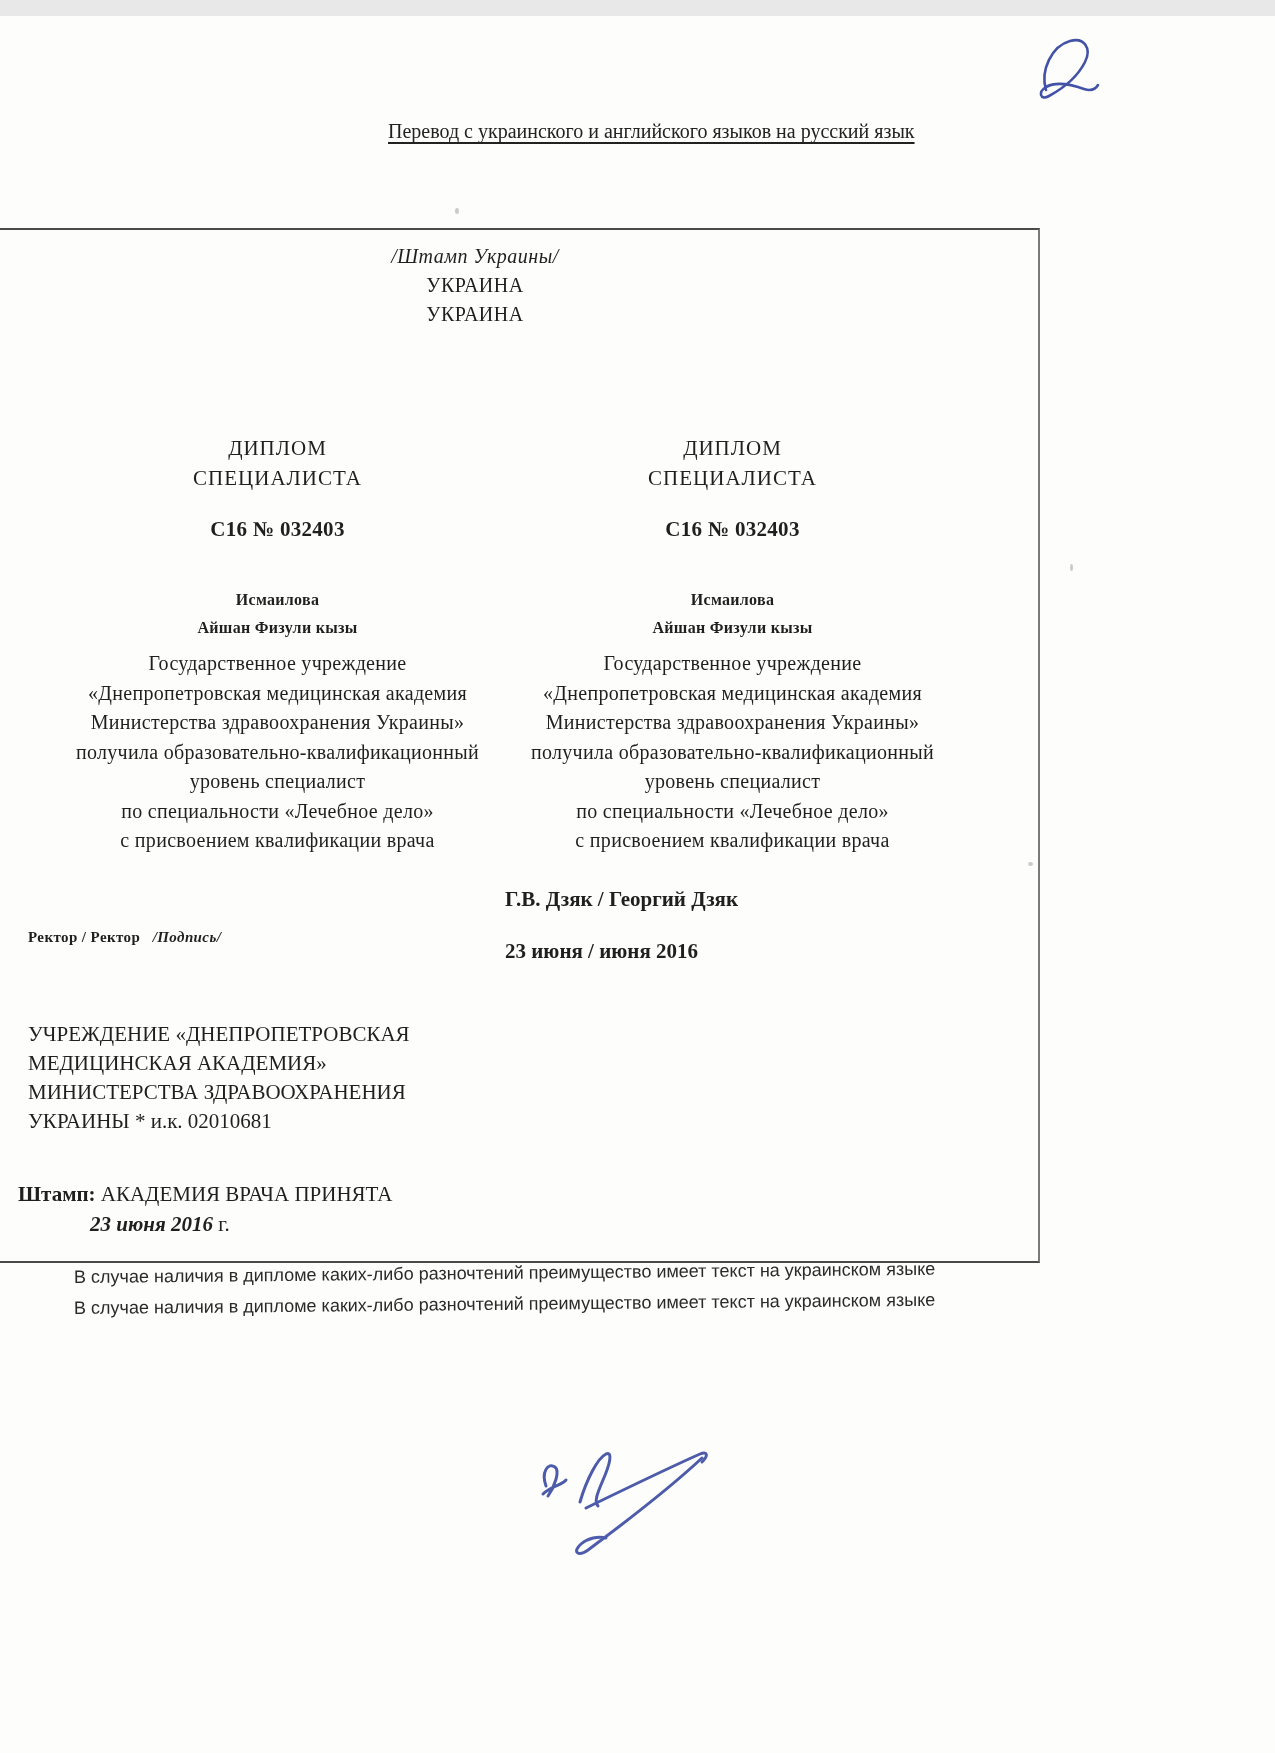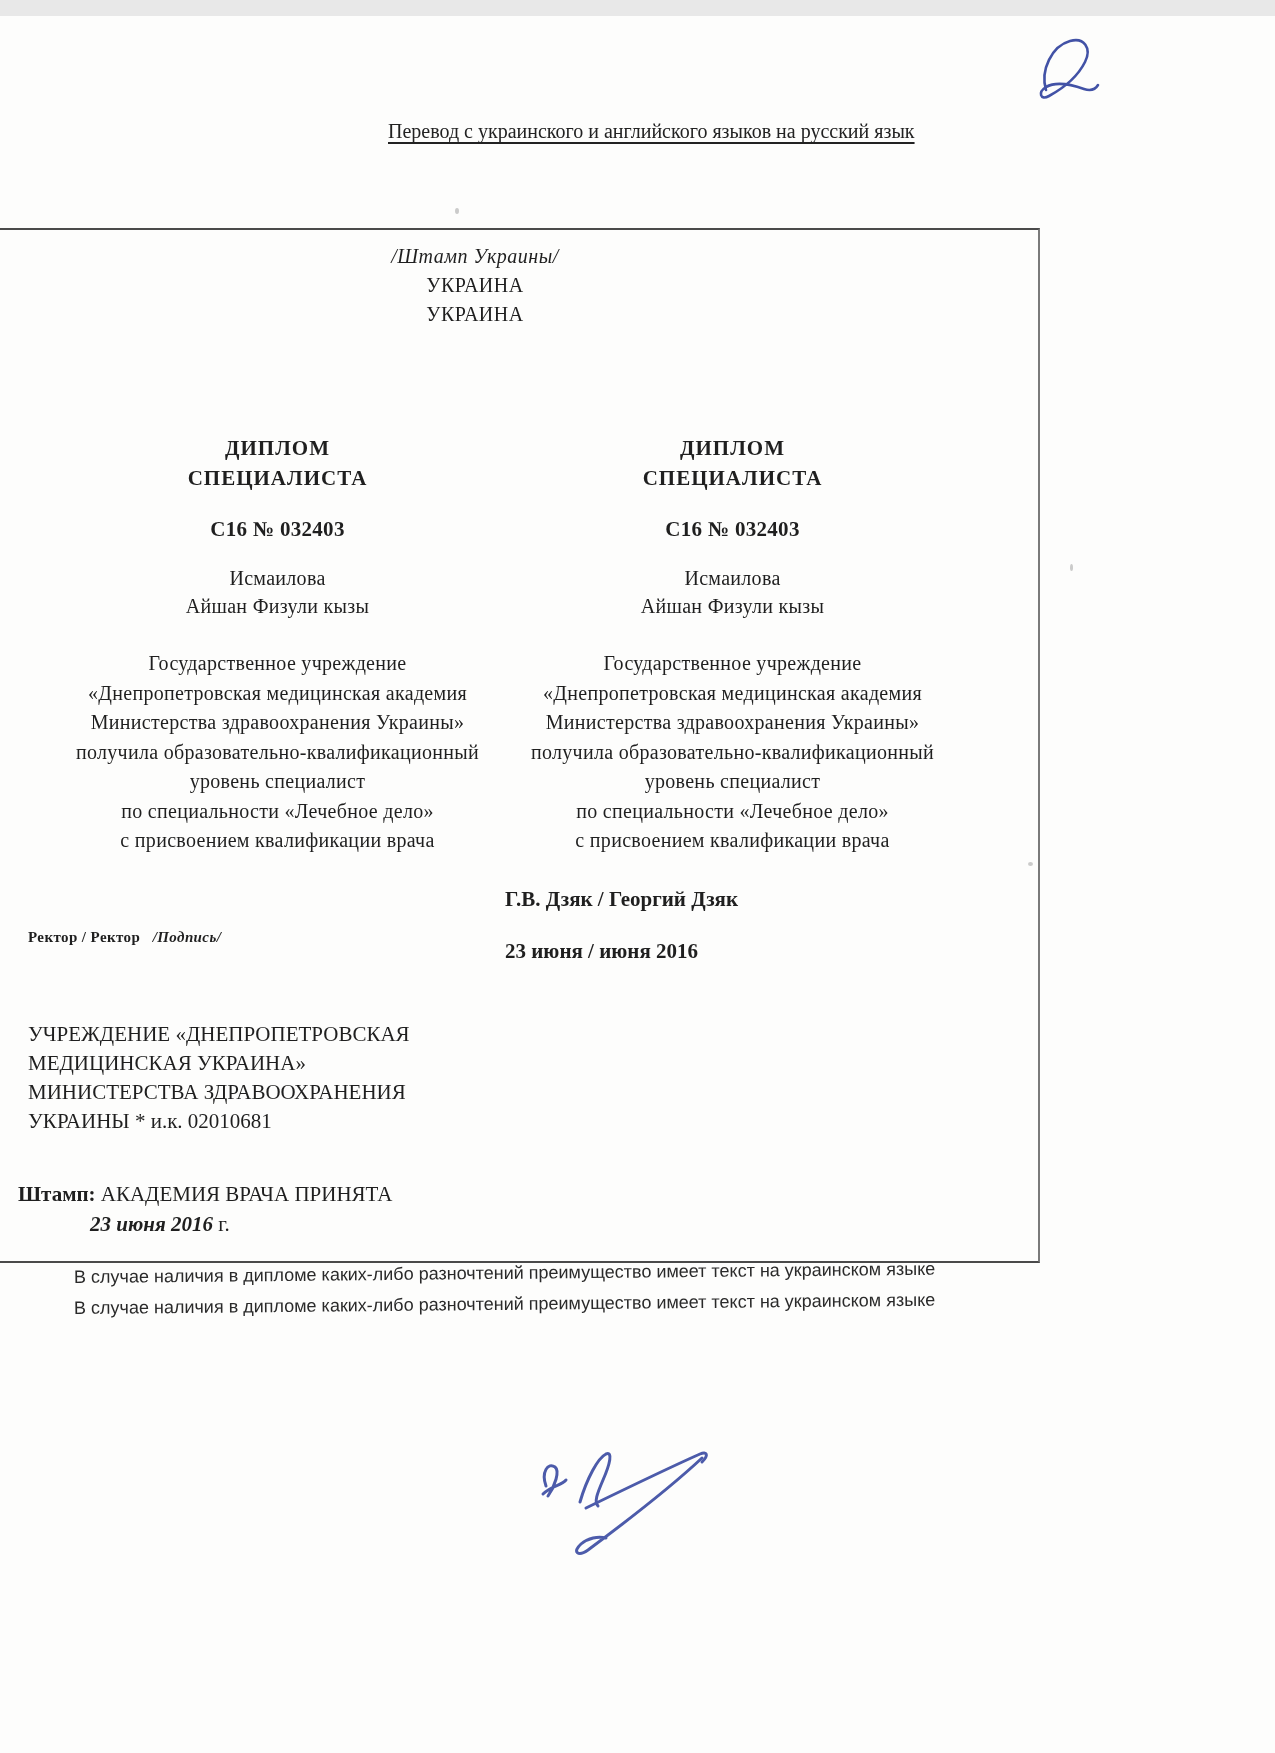--- a/index.html
+++ b/index.html
@@ -35,23 +35,23 @@
     border-bottom:2px solid #4a4a4a;
   }
   .header-block{
     top:226px;left:0;width:950px;
     font-size:20px;line-height:29px;
     letter-spacing:.5px;
   }
   .col{width:465px;letter-spacing:.3px;}
   .col-left{left:45px;}
   .col-right{left:500px;}
-  .col-head{top:417px;font-size:21px;font-weight:bold;line-height:30px;letter-spacing:1px;}
+  .col-head{top:417px;font-size:21px;font-weight:normal;line-height:30px;letter-spacing:1px;}
   .col-num{top:501px;font-size:21px;font-weight:bold;}
-  .col-name{top:548px;font-size:20px;font-weight:normal;line-height:28px;}
+  .col-name{top:570px;font-size:16px;font-weight:bold;line-height:28px;}
   .col-body{top:633px;font-size:20px;line-height:29.5px;}
   .rector-line{top:913px;left:28px;font-size:15px;letter-spacing:.4px;}
   .dzyak-line{top:871px;left:505px;font-size:21px;}
   .date-line{top:923px;left:505px;font-size:21px;}
   .seal-block{top:1004px;left:28px;width:478px;font-size:21px;line-height:29px;}
   .stamp-block{top:1163px;left:18px;font-size:21px;line-height:30px;}
   .stamp-date{margin-left:72px;}
   .note-line{font-size:18px;color:#2a2a2a;transform:rotate(-0.55deg);transform-origin:left center;}
   .note1{top:1251px;left:74px;}
   .note2{top:1282px;left:74px;}
@@ -134,21 +134,21 @@
     <span class="b">Ректор / Ректор</span>
     <span>&nbsp;</span>
     <span class="b i">/Подпись/</span>
   </div>
 
   <div class="abs dzyak-line b nowrap">Г.В. Дзяк / Георгий Дзяк</div>
   <div class="abs date-line b nowrap">23 июня / июня 2016</div>
 
   <div class="abs seal-block">
     <div>УЧРЕЖДЕНИЕ «ДНЕПРОПЕТРОВСКАЯ</div>
-    <div>МЕДИЦИНСКАЯ УКРАИНА»</div>
+    <div>МЕДИЦИНСКАЯ АКАДЕМИЯ»</div>
     <div>МИНИСТЕРСТВА ЗДРАВООХРАНЕНИЯ</div>
     <div>УКРАИНЫ * и.к. 02010681</div>
   </div>
 
   <div class="abs stamp-block">
     <div>
       <span class="b">Штамп:</span>
       <span>АКАДЕМИЯ ВРАЧА ПРИНЯТА</span>
     </div>
     <div class="stamp-date">

